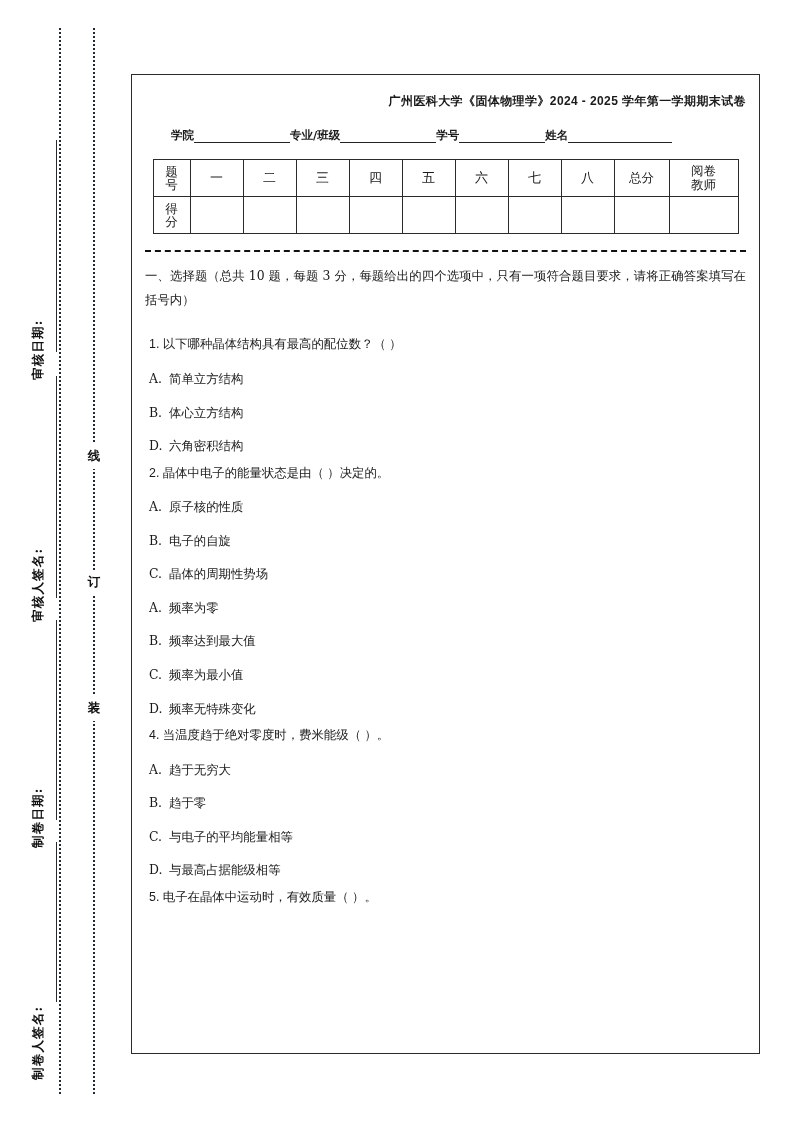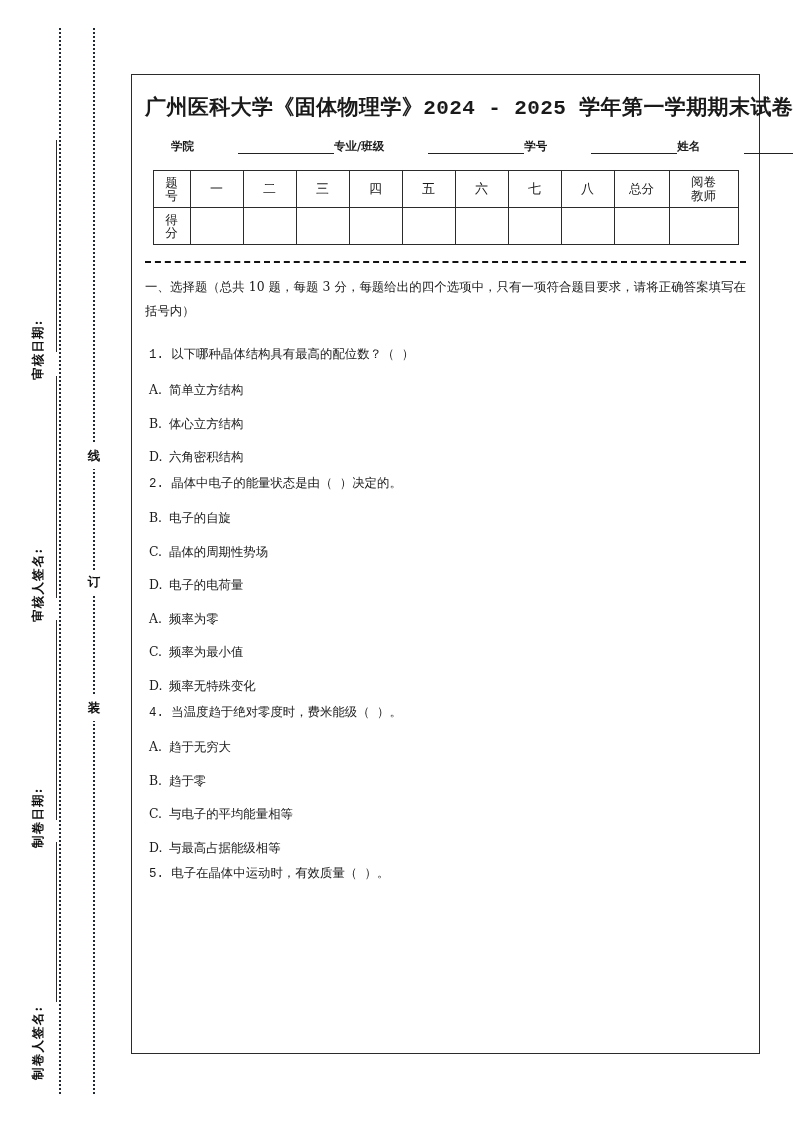--- a/index.html
+++ b/index.html
@@ -89,38 +89,38 @@
     height: 980px;
     border: 1.4px solid #2b2b2b;
     box-sizing: border-box;
     padding: 0;
   }
   .sheet-inner {
     padding: 14px 13px 0 13px;
   }
 
   .doc-title {
-    font-size: 21px;
+    font-size: 12px;
     font-weight: 700;
     letter-spacing: 0.4px;
     text-align: right;
     white-space: nowrap;
     margin: 4px 0 18px 0;
-    font-family: Liberation Mono, monospace;
+    font-family: Liberation Sans, sans-serif;
   }
 
   
   .info-row {
     display: flex;
     align-items: flex-end;
     font-size: 11.5px;
     margin: 0 0 16px 26px;
     white-space: nowrap;
   }
-  .info-field { display: flex; align-items: flex-end; gap: 44px; }
+  .info-field { display: flex; align-items: flex-end; }
   .info-label { font-weight: 700; font-size: 11.5px; }
   .info-blank {
     display: inline-block;
     border-bottom: 1.1px solid #222;
     height: 12px;
   }
   .blank-xuyuan  { width: 96px; }
   .blank-banji   { width: 96px; }
   .blank-xuehao  { width: 86px; }
   .blank-xingming{ width: 104px; }
@@ -168,21 +168,21 @@
     line-height: 1.95;
     text-align: justify;
     margin: 0 0 21px 0;
     font-family: "DejaVu Serif", "Liberation Serif", serif;
   }
   .q-stem {
     font-size: 12.4px;
     line-height: 1.9;
     margin: 4px 0 0 0;
     padding-left: 4px;
-    font-family: Liberation Mono, monospace;
+    font-family: Liberation Sans, sans-serif;
   }
   .q-opt {
     font-size: 12.4px;
     line-height: 1.9;
     margin: 10px 0 0 0;
     padding-left: 4px;
     font-family: "DejaVu Serif", "Liberation Serif", serif;
   }
   .opt-key { display: inline-block; width: 20px; }
 
@@ -294,31 +294,34 @@
     </div>
     <div class="q-opt">
       <span class="opt-key">B.</span><span>体心立方结构</span>
     </div>
     <div class="q-opt">
       <span class="opt-key">D.</span><span>六角密积结构</span>
     </div>
 
     <div class="q-stem">2.  晶体中电子的能量状态是由（    ）决定的。</div>
     <div class="q-opt">
+      <span class="opt-key">A.</span><span>原子核的性质</span>
+    </div>
+    <div class="q-opt">
       <span class="opt-key">B.</span><span>电子的自旋</span>
     </div>
     <div class="q-opt">
       <span class="opt-key">C.</span><span>晶体的周期性势场</span>
     </div>
-    <div class="q-opt">
-      <span class="opt-key">D.</span><span>电子的电荷量</span>
-    </div>
 
     <div class="q-opt">
       <span class="opt-key">A.</span><span>频率为零</span>
+    </div>
+    <div class="q-opt">
+      <span class="opt-key">B.</span><span>频率达到最大值</span>
     </div>
     <div class="q-opt">
       <span class="opt-key">C.</span><span>频率为最小值</span>
     </div>
     <div class="q-opt">
       <span class="opt-key">D.</span><span>频率无特殊变化</span>
     </div>
 
     <div class="q-stem">4.  当温度趋于绝对零度时，费米能级（    ）。</div>
     <div class="q-opt">

